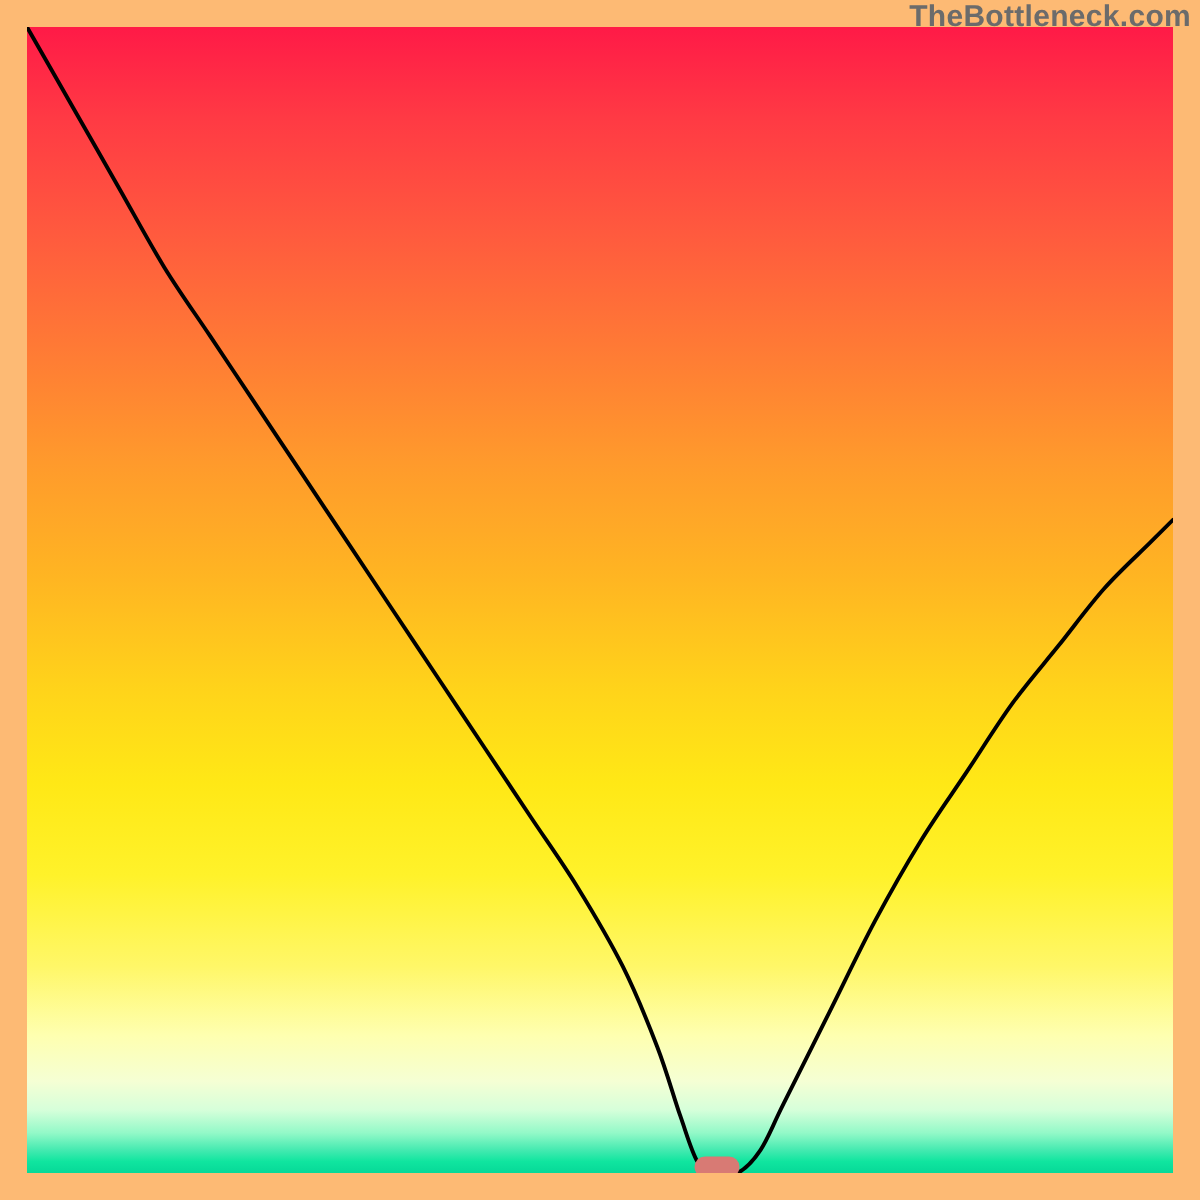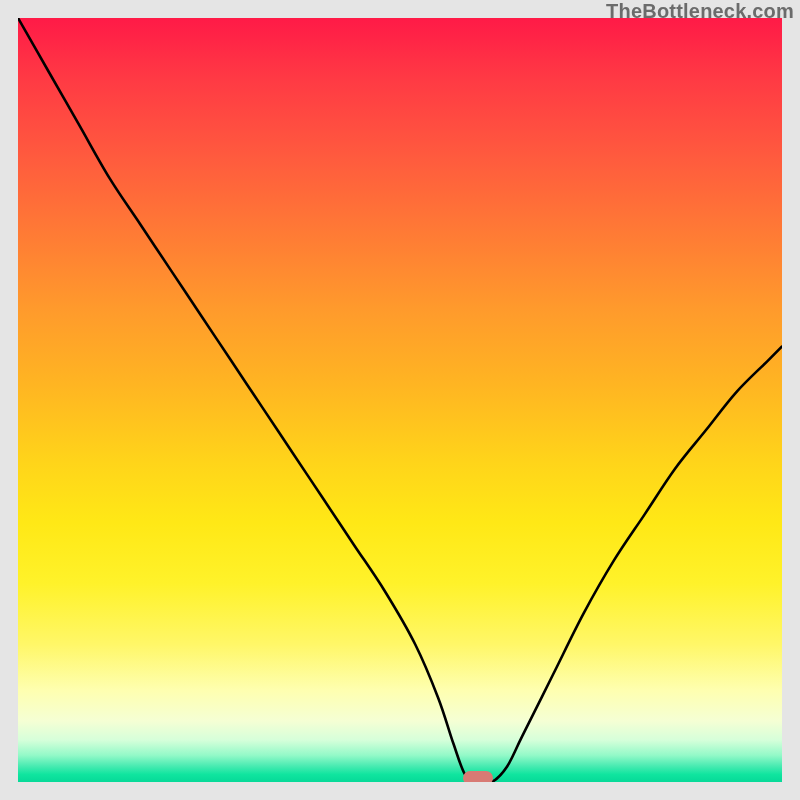--- a/index.html
+++ b/index.html
@@ -7,21 +7,21 @@
     padding: 0;
     width: 800px;
     height: 800px;
     background: #000;
     overflow: hidden;
   }
   .frame {
     position: relative;
     width: 800px;
     height: 800px;
-    background: #e5e5e5;
+    background: #fdba74;
   }
   .plot {
     position: absolute;
     left: 18px;
     top: 18px;
     width: 764px;
     height: 764px;
     overflow: hidden;
   }
   .gradient {

